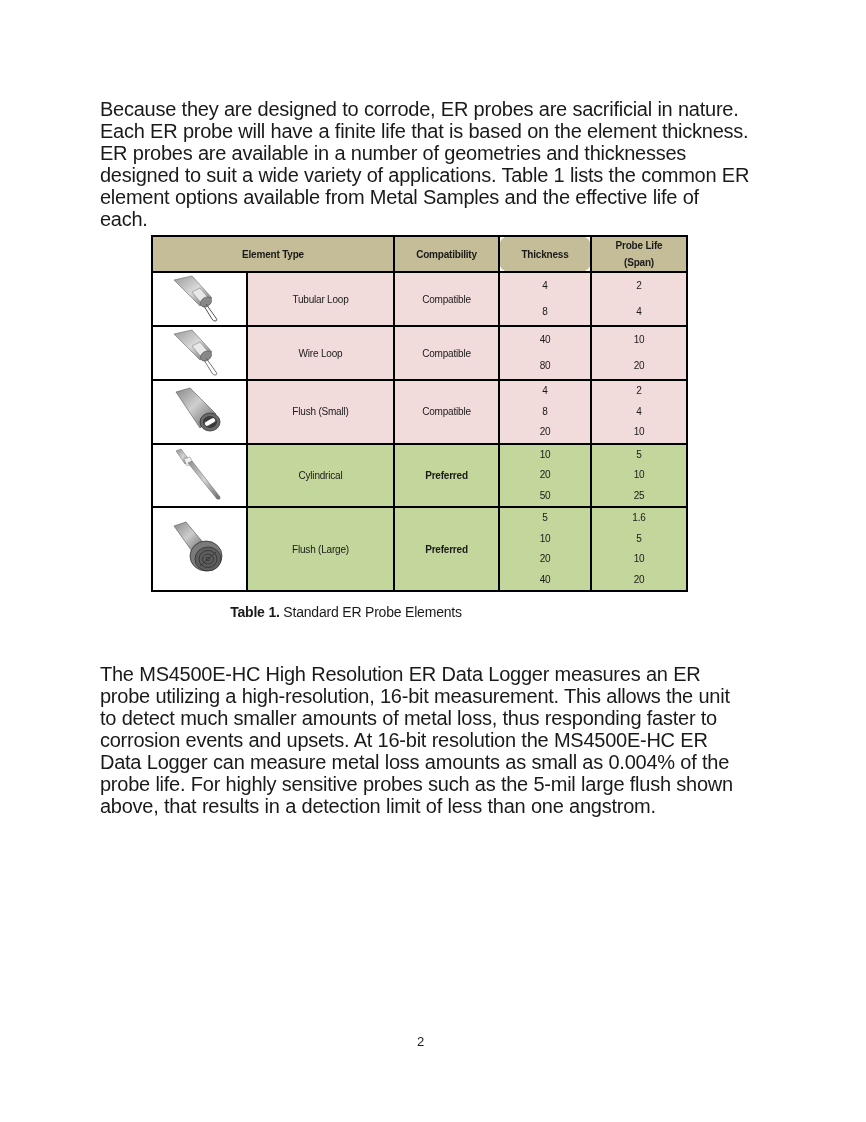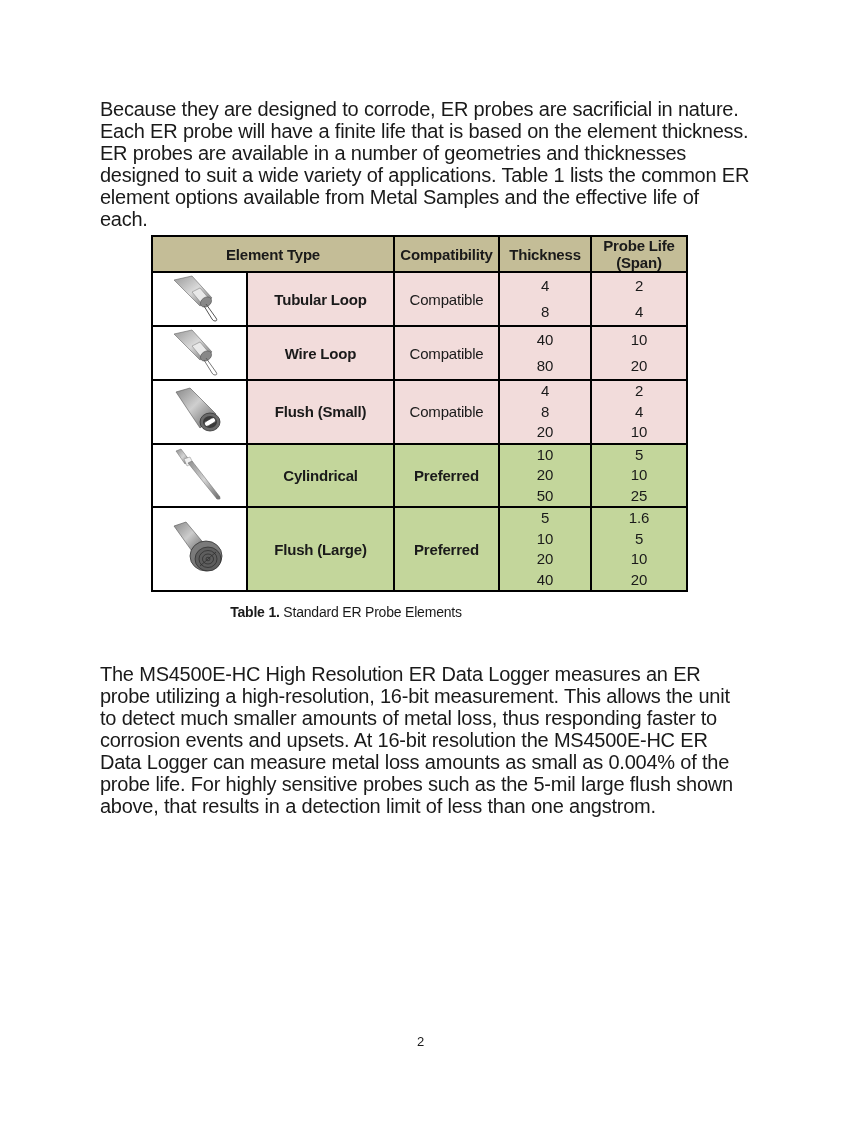--- a/index.html
+++ b/index.html
@@ -27,47 +27,47 @@
     }
     #p1 { top: 98px; }
     #p2 { top: 663px; }
 
     table.probes {
       position: absolute;
       left: 151px;
       top: 235px;
       width: 537px;
       border-collapse: collapse;
-      font-size: 15px;
+      font-size: 10px;
       letter-spacing: -0.2px;
     }
     table.probes th, table.probes td {
       border: 2px solid #000;
       text-align: center;
       vertical-align: middle;
       padding: 0;
     }
     table.probes th {
       background: #c4bd97;
       font-weight: bold;
       height: 34px;
       line-height: 17px;
     }
     .col-img { width: 93px; }
     .col-name { width: 145px; }
     .col-compat { width: 103px; margin-left: 34px; }
-    .col-thick { width: 90px; }
+    .col-thick { width: 90px; border-radius: 10px; }
     .col-life { width: 94px; }
 
     td.img-cell {
       background: #ffffff;
     }
     tr.compat td.data { background: #f2dcdb; }
     tr.pref td.data { background: #c3d69b; }
-    td.name { font-weight: bold; }
+    td.name { font-weight: normal; }
     tr.pref td.compat-val { font-weight: bold; }
 
     .vals {
       display: flex;
       flex-direction: column;
       justify-content: space-around;
       align-items: center;
     }
     .vals span { display: block; line-height: 20.5px; }
 

